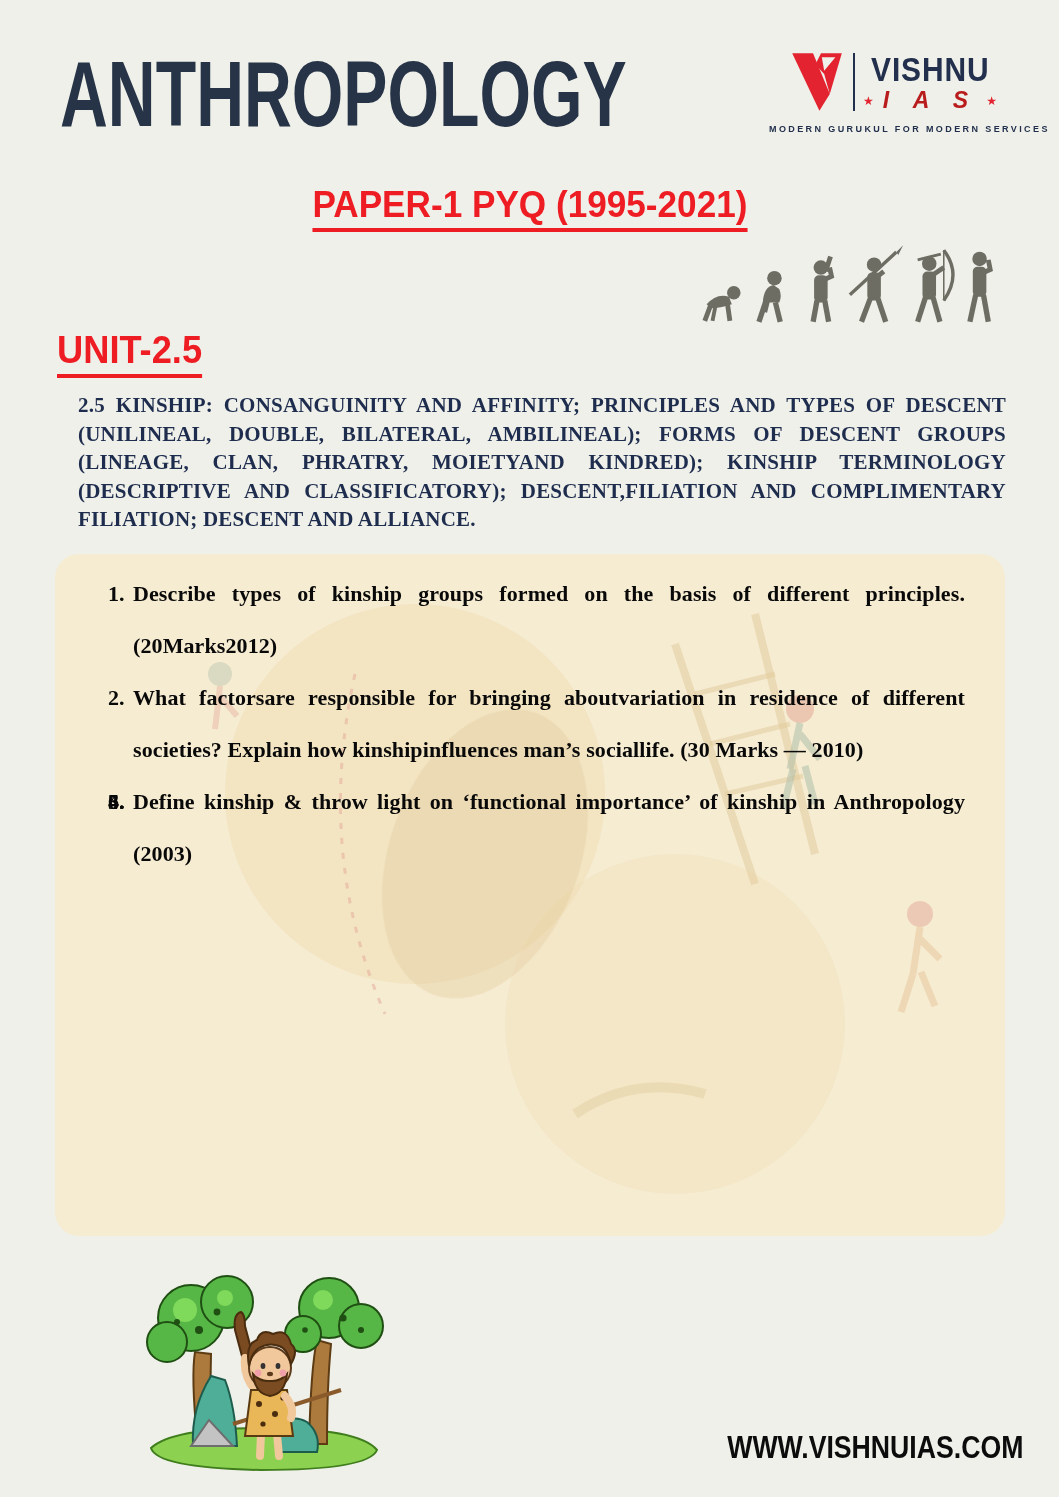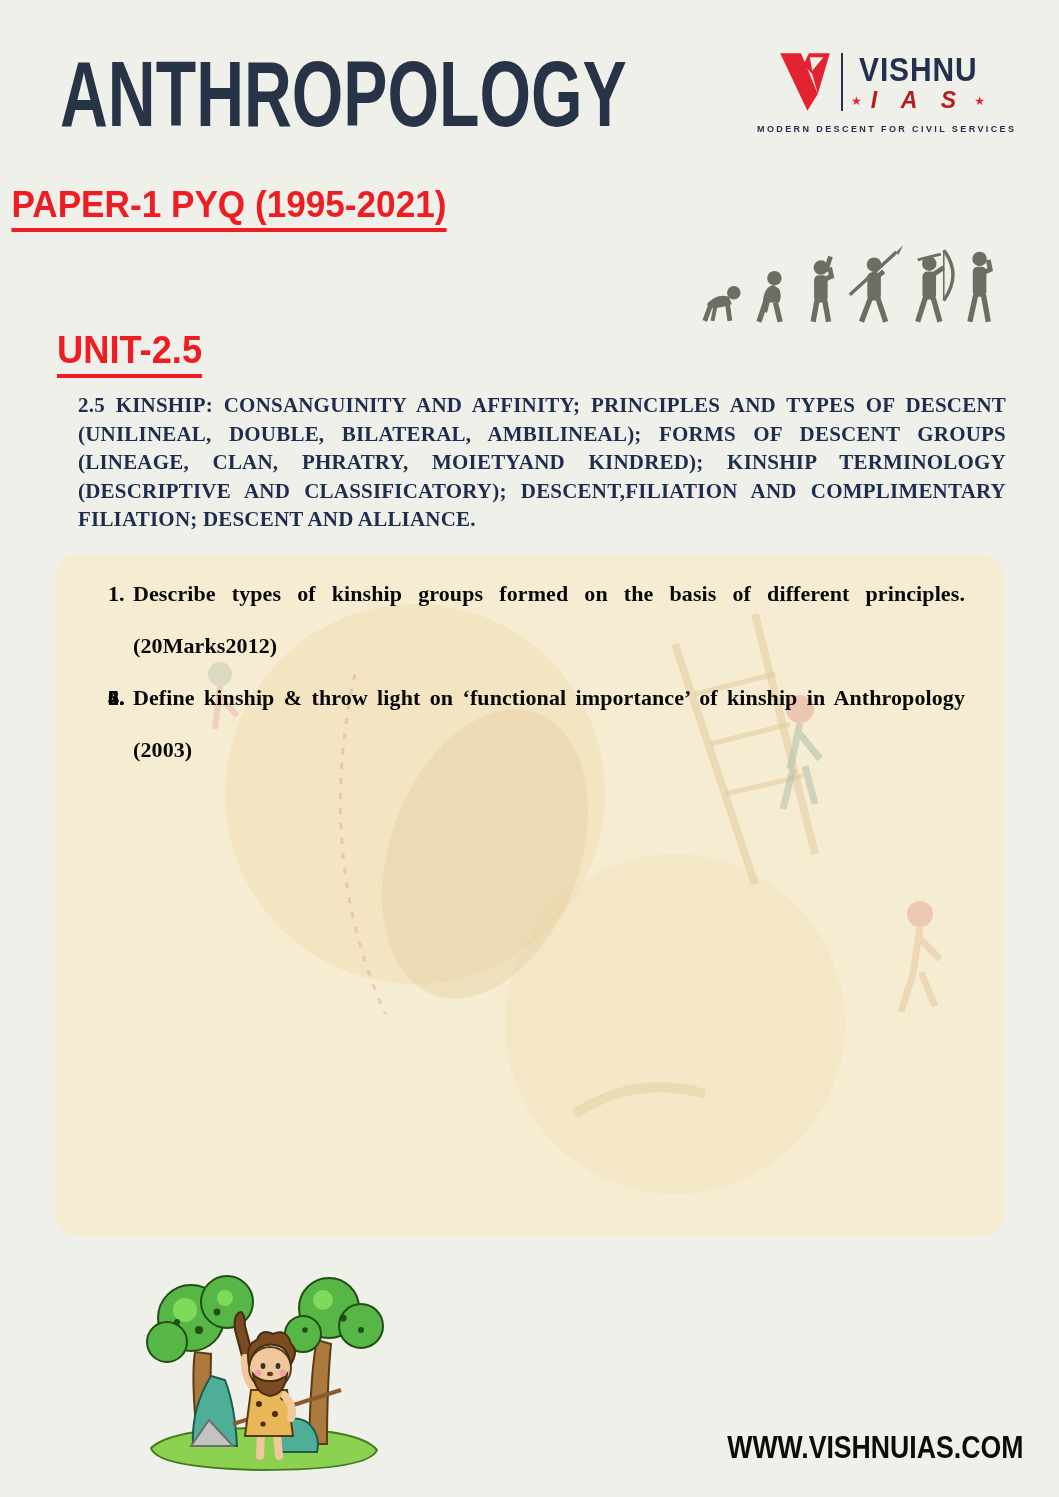--- a/index.html
+++ b/index.html
@@ -9,38 +9,38 @@
     font-family:"Liberation Sans",sans-serif;
   }
   
   .main-title{
     position:absolute;left:60px;top:48px;margin:0;
     font-size:92px;font-weight:800;color:#273447;line-height:1;
     letter-spacing:0px;white-space:nowrap;
     transform:scaleX(0.72);transform-origin:left top;
   }
   
-  .logo{position:absolute;right:54px;top:50px;width:248px;}
+  .logo{position:absolute;right:42px;top:50px;width:248px;}
   .logo-row{display:flex;align-items:center;justify-content:center;}
   .logo-v{width:56px;height:64px;margin-right:8px;}
   .logo-divider{width:2px;height:58px;background:#22304e;margin-right:8px;}
   .logo-textcol{display:flex;flex-direction:column;align-items:center;}
   .logo-brand{
     font-size:34px;font-weight:800;color:#22304e;line-height:1;
     letter-spacing:1px;transform:scaleX(0.88);transform-origin:center;
   }
   .logo-subrow{display:flex;align-items:center;gap:9px;margin-top:3px;}
   .logo-star{color:#e32330;font-size:12px;line-height:1;}
   .logo-subbrand{font-size:23px;font-weight:800;color:#b91c1c;letter-spacing:9px;line-height:1;font-style:italic;}
   .logo-tagline{
     margin-top:10px;text-align:center;font-size:9px;font-weight:700;color:#22304e;
     letter-spacing:2.4px;white-space:nowrap;
   }
   
-  .subtitle-wrap{position:absolute;left:0;top:184px;width:1059px;text-align:left;}
+  .subtitle-wrap{position:absolute;left:0;top:184px;width:1059px;text-align:center;}
   .subtitle{
     display:inline-block;font-size:37px;font-weight:800;color:#ee1c23;
     border-bottom:4px solid #ee1c23;padding-bottom:2px;letter-spacing:0px;
     transform:scaleX(0.95);
   }
   
   .evolution{position:absolute;left:697px;top:243px;}
   
   .unit-heading{
     position:absolute;left:57px;top:328px;margin:0;
@@ -93,21 +93,21 @@
     <div class="logo-divider"></div>
     <div class="logo-textcol">
       <div class="logo-brand">VISHNU</div>
       <div class="logo-subrow">
         <span class="logo-star">★</span>
         <span class="logo-subbrand">I A S</span>
         <span class="logo-star">★</span>
       </div>
     </div>
   </div>
-  <div class="logo-tagline">MODERN DESCENT FOR CIVIL SERVICES</div>
+  <div class="logo-tagline">MODERN GURUKUL FOR MODERN SERVICES</div>
 </div>
 
 <div class="subtitle-wrap">
   <span class="subtitle">PAPER-1 PYQ (1995-2021)</span>
 </div>
 
 <svg class="evolution" width="300" height="85" viewBox="0 0 310 85">
   <g fill="#6d6d64" stroke="#6d6d64">
 
     <g>
@@ -191,20 +191,21 @@
       <path d="M520 560 q60 -40 130 -20" stroke="#b98a2e" stroke-width="10" fill="none" opacity="0.4"></path>
     </g>
   </svg>
   <ol class="question-list">
     <li class="question-item">
       <span class="question-number">1.</span>
       <span>Describe types of kinship groups formed on the basis of different principles. (20Marks2012)</span>
     </li>
     <li class="question-item">
       <span class="question-number">2.</span>
+      <span>What factorsare responsible for bringing aboutvariation in residence of different societies? Explain how kinshipinfluences man’s sociallife. (30 Marks — 2010)</span>
     </li>
     <li class="question-item">
       <span class="question-number">3.</span>
     </li>
     <li class="question-item">
       <span class="question-number">4.</span>
     </li>
     <li class="question-item">
       <span class="question-number">5.</span>
     </li>

